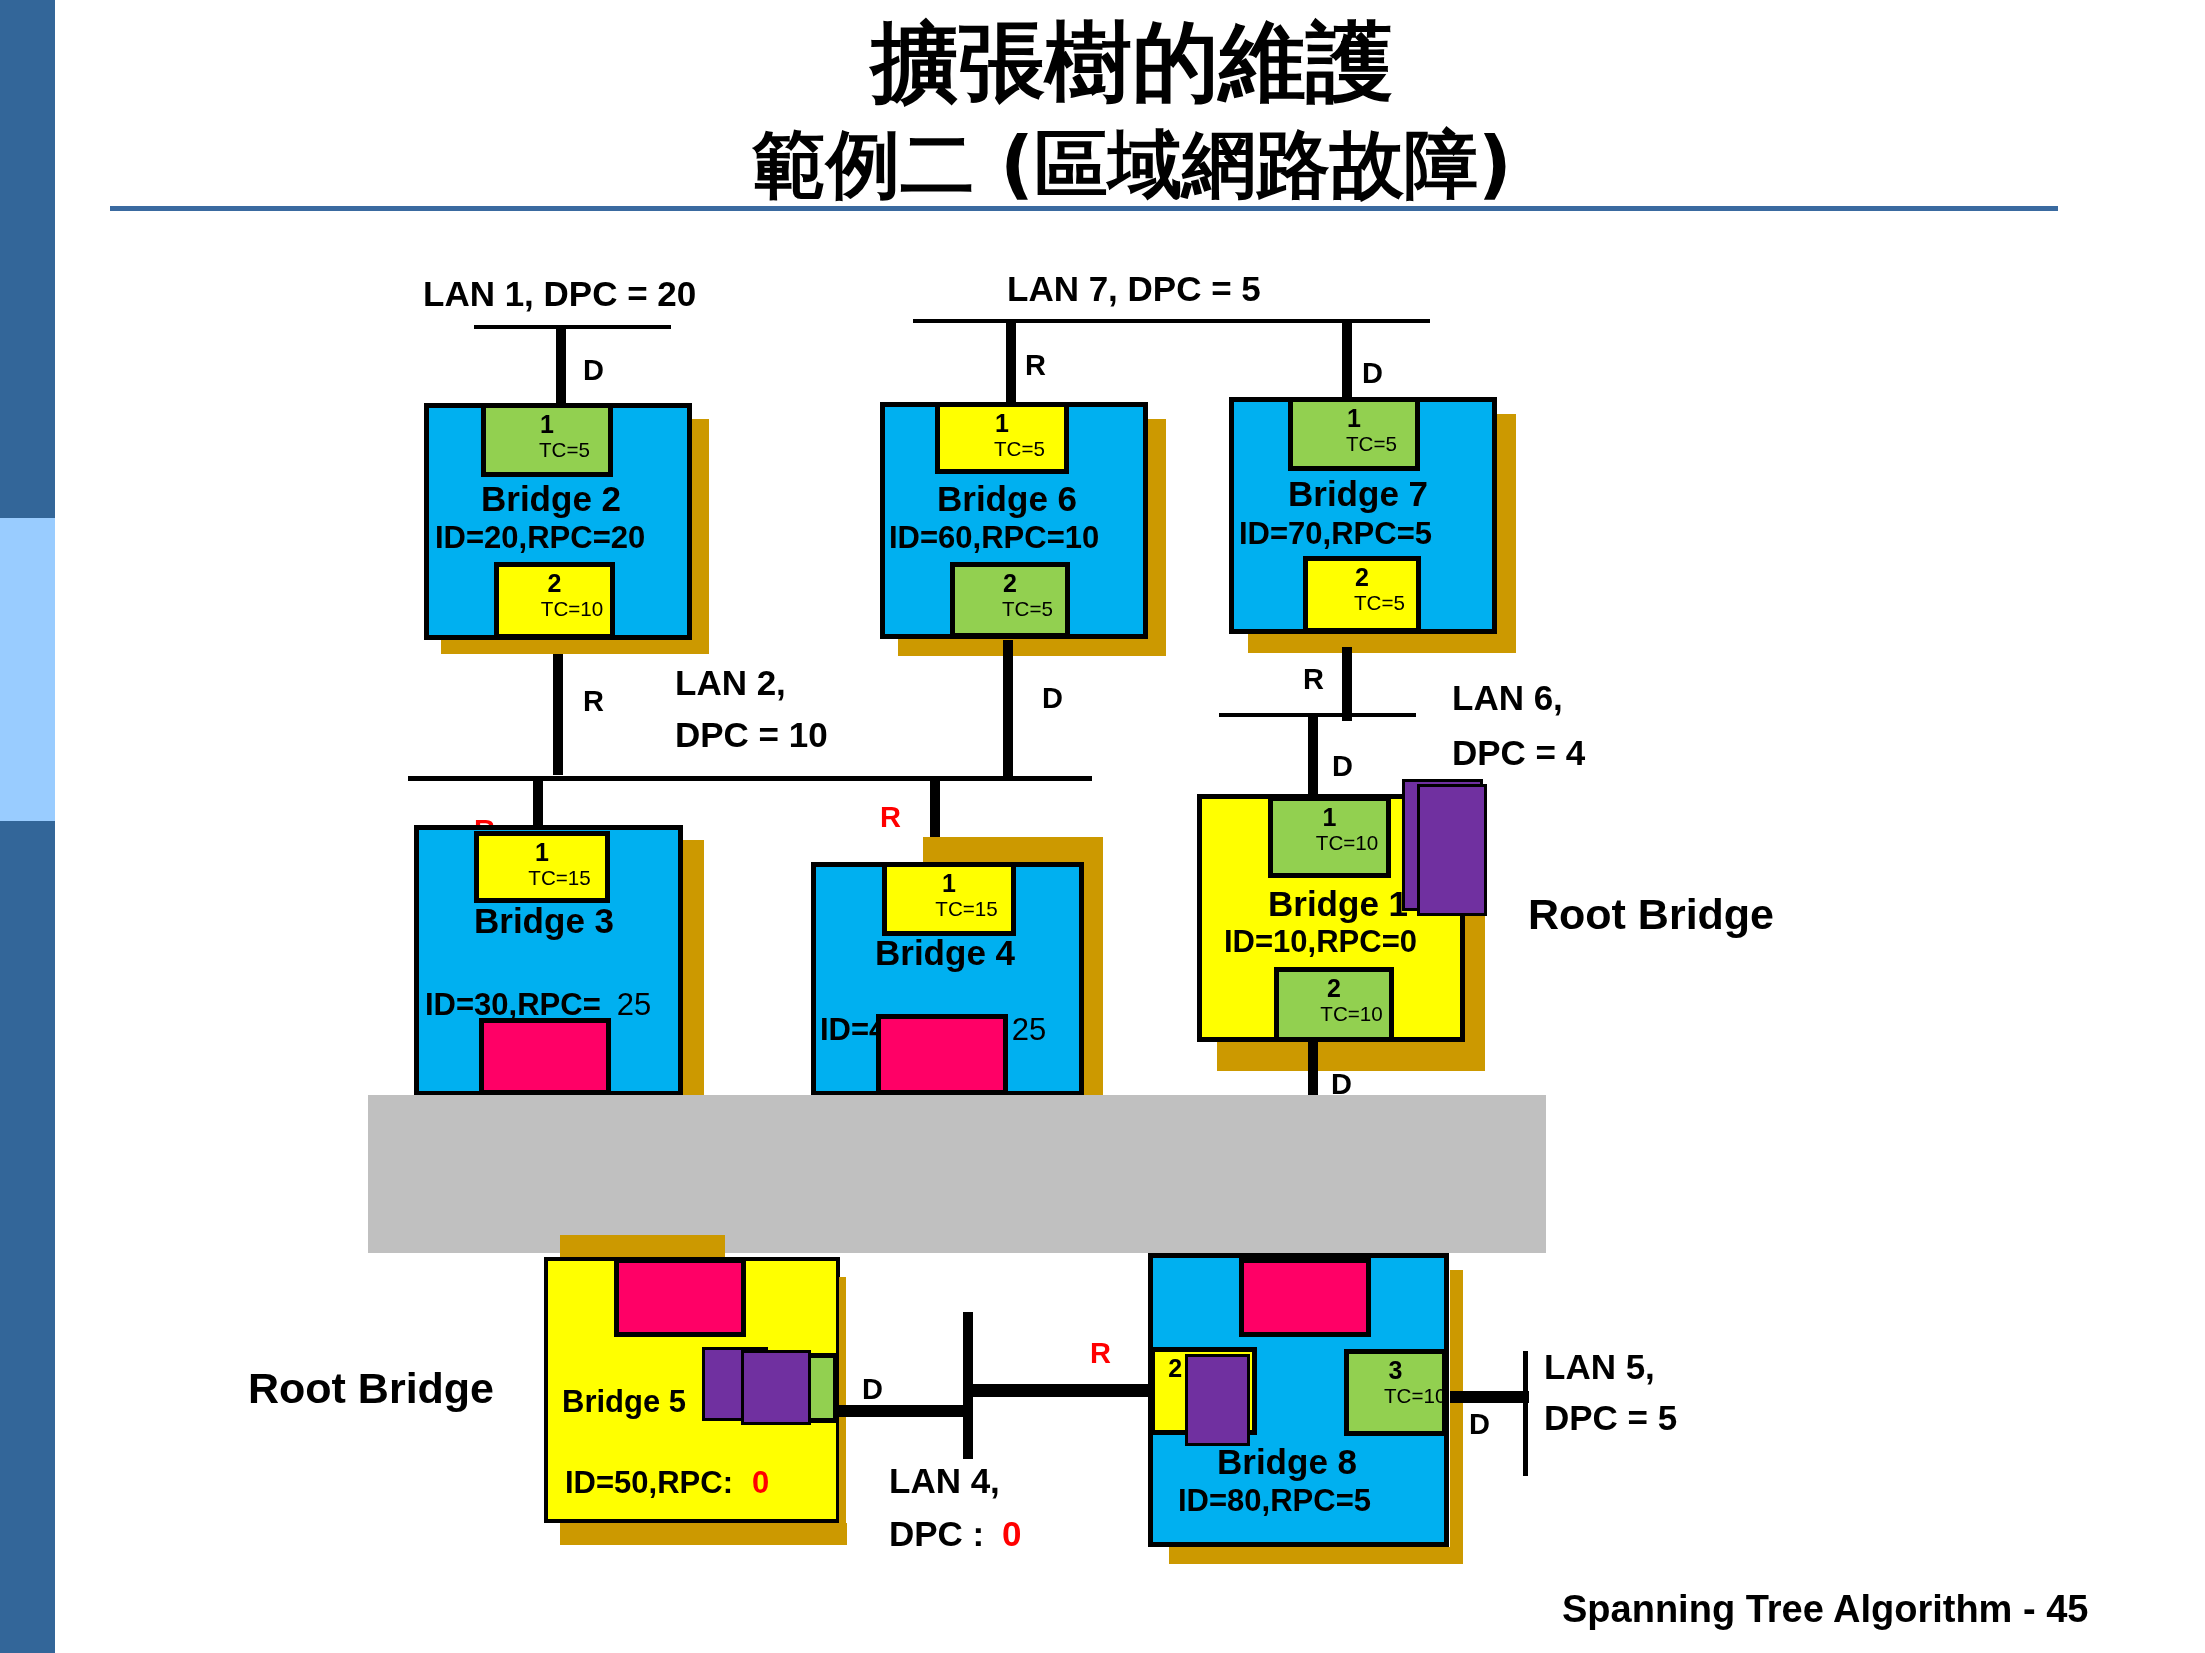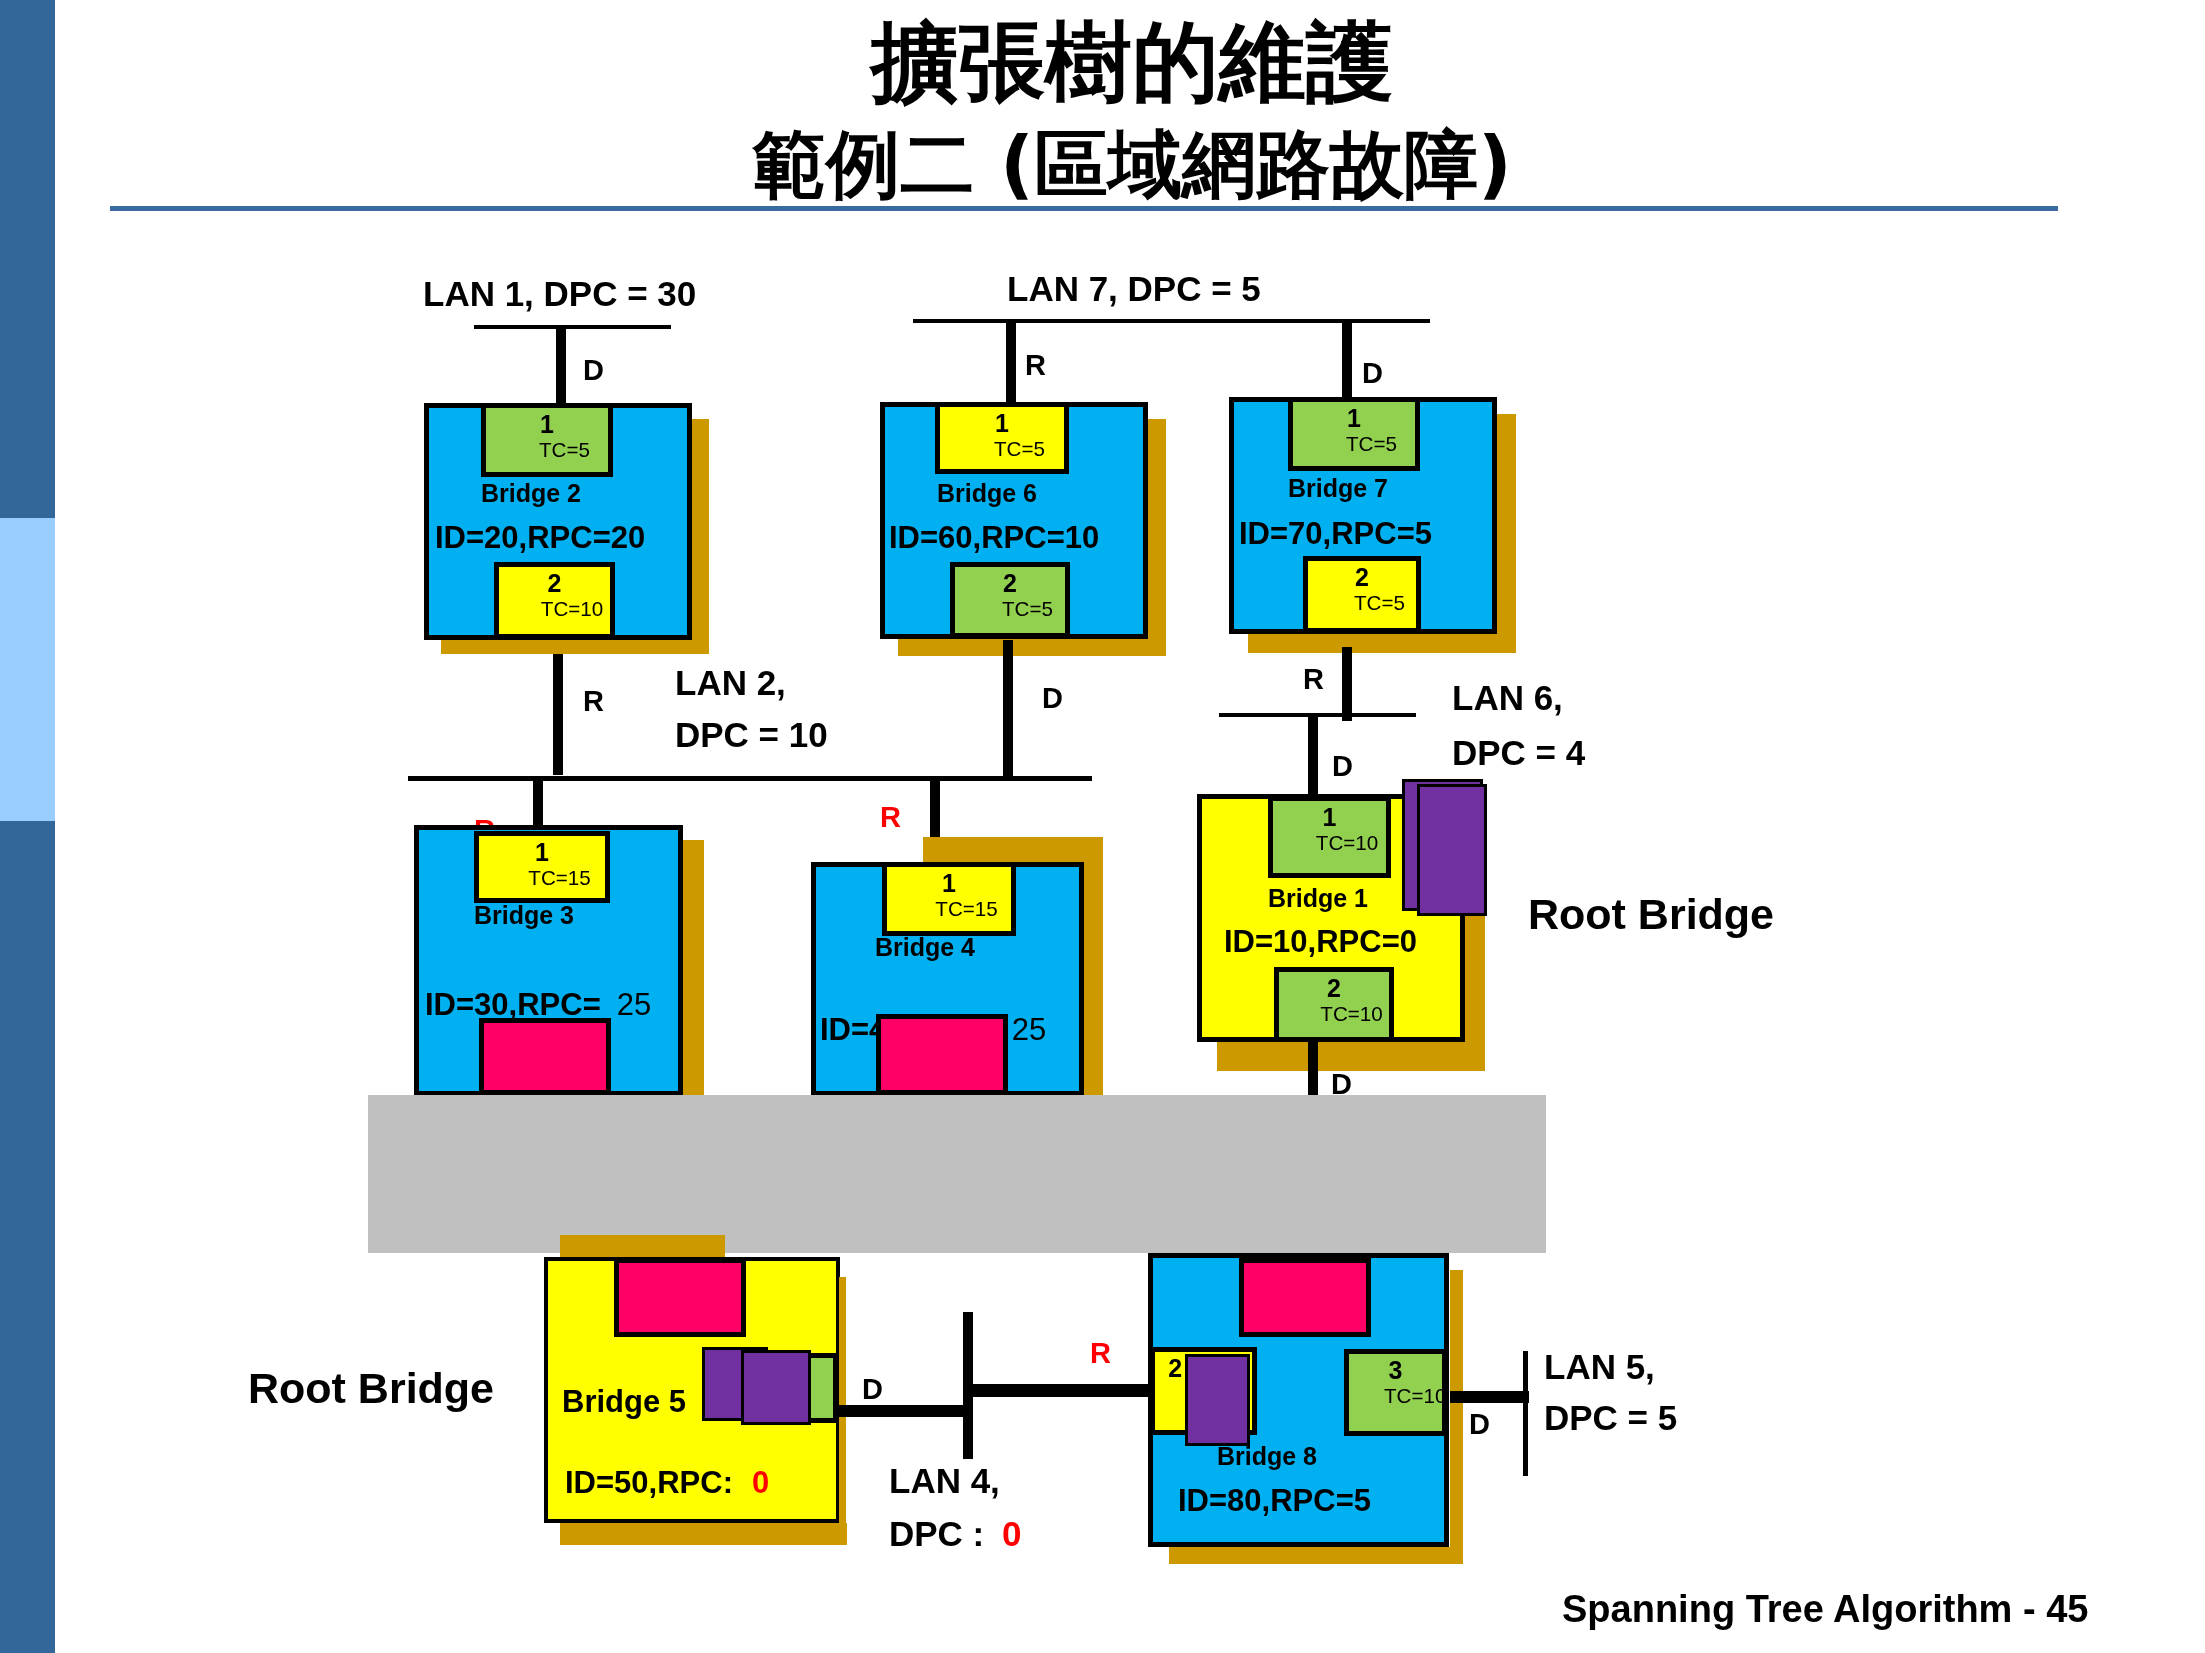--- a/index.html
+++ b/index.html
@@ -14,41 +14,41 @@
   .bridge{border:5.1px solid #000;box-sizing:border-box;}
   .blue{background:#00b0f0;}
   .yellow{background:#ffff00;}
   .green{background:#92d050;}
   .pink{background:#ff0066;border:5.1px solid #000;box-sizing:border-box;}
   .purple{background:#7030a0;border:3.7px solid #000;box-sizing:border-box;}
   .port{border:5.1px solid #000;box-sizing:border-box;text-align:center;font-family:"Liberation Sans",sans-serif;font-weight:bold;color:#000;line-height:1;}
   .port .pn{font-size:25px;display:block;margin-top:4.4px;}
   .port .tc{font-size:20.6px;display:block;font-weight:normal;margin-top:2.9px;padding-left:35px;}
   .lbl{font-family:"Liberation Sans",sans-serif;font-weight:bold;color:#000;white-space:nowrap;line-height:1;}
-  .bname{font-size:25px;}
+  .bname{font-size:35px;}
   .bid{font-size:31px;}
   .lan{font-size:35px;}
   .pl{font-size:29px;}
   .red{color:#ff0000;}
   .root{font-size:43px;font-weight:bold;}
   .gray{background:#c0c0c0;}
   .footer{font-family:"Liberation Sans",sans-serif;font-weight:bold;font-size:38px;white-space:nowrap;}
 </style>
 </head>
 <body>
 
 <div class="abs stripe-dark" style="left:0;top:0;width:55px;height:518px;"></div>
 <div class="abs stripe-light" style="left:0;top:518px;width:55px;height:303px;"></div>
 <div class="abs stripe-dark" style="left:0;top:821px;width:55px;height:833px;"></div>
 
 <div class="abs title" style="left:0;width:2264px;top:3.7px;font-size:87px;">擴張樹的維護</div>
 <div class="abs title" style="left:0;width:2264px;top:116px;font-size:74px;">範例二 (區域網路故障)</div>
 <div class="abs rule" style="left:110px;top:206px;width:1948px;height:5.1px;"></div>
 
-<div class="abs lbl lan" style="left:423px;top:276px;">LAN 1, DPC = 30</div>
+<div class="abs lbl lan" style="left:423px;top:276px;">LAN 1, DPC = 20</div>
 <div class="abs bar" style="left:474px;top:325px;width:197px;height:4.4px;"></div>
 <div class="abs bar" style="left:556px;top:327px;width:10.3px;height:81px;"></div>
 <div class="abs lbl pl" style="left:583px;top:356px;">D</div>
 
 <div class="abs shadow" style="left:441px;top:419px;width:268px;height:235px;"></div>
 <div class="abs bridge blue" style="left:424px;top:403px;width:268px;height:237px;"></div>
 <div class="abs port green" style="left:481px;top:403px;width:132px;height:74px;">
     <span class="pn">1</span>
     <span class="tc">TC=5</span>
   </div>

